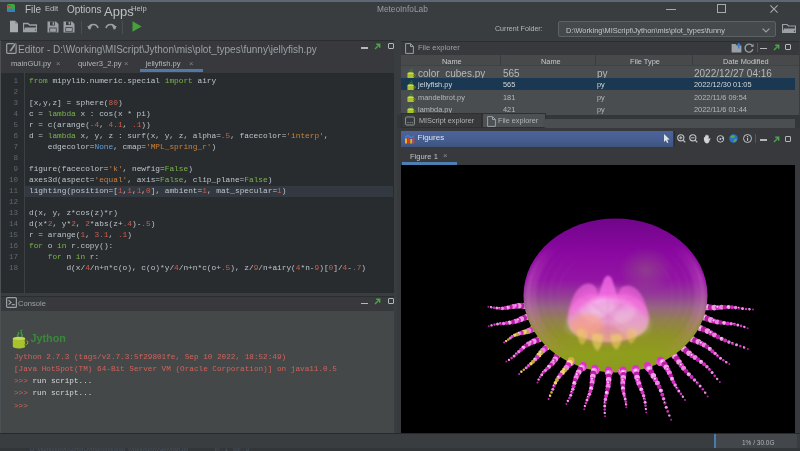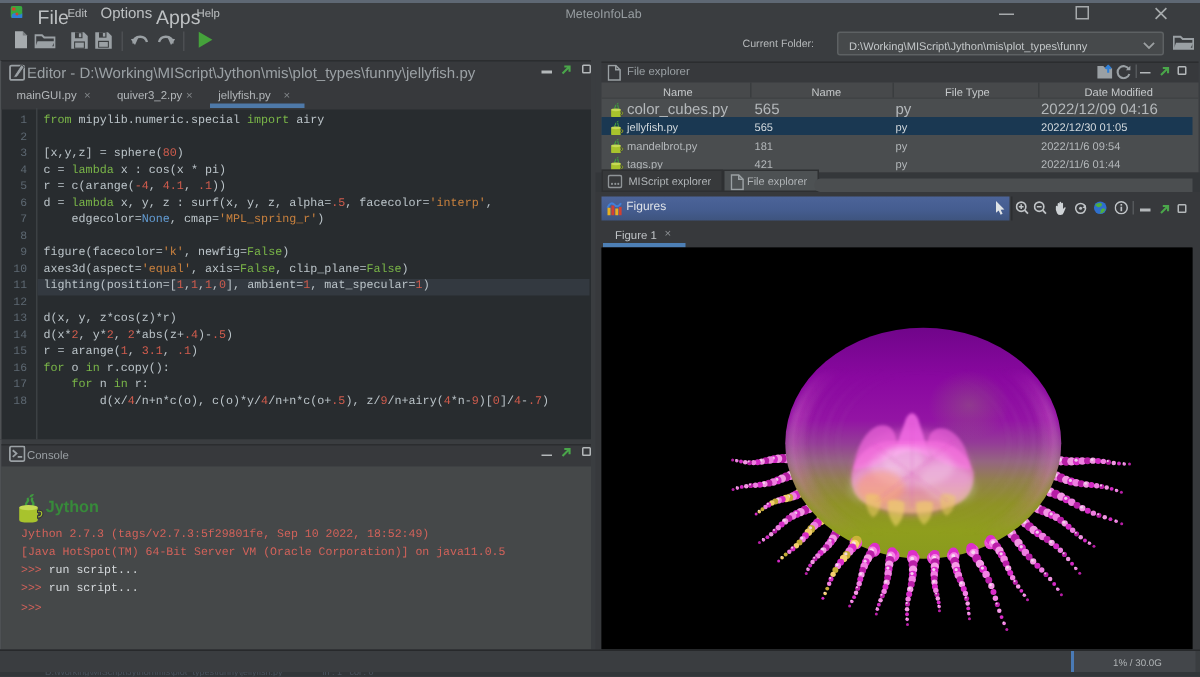--- a/index.html
+++ b/index.html
@@ -9,21 +9,21 @@
 </style></head><body>
 
 <div class="abs" style="left:0;top:0;width:800px;height:1.5px;background:#5e6874"></div>
 
 <svg width="8" height="8" viewBox="0 0 8 8" style="position:absolute;left:7px;top:4px">
     <rect width="8" height="8" rx="1.5" fill="#39a83f"></rect>
     <rect x="1" y="1" width="2.3" height="2" fill="#d04330"></rect>
     <path d="M0.8 5.8 Q2.6 3.8 4.4 5.2 Q6.4 6.6 8 4.6 L8 8 L0.8 8 Z" fill="#2f7fd6"></path>
     <circle cx="4.3" cy="5.3" r="1" fill="#d04330"></circle>
   </svg>
-<span class="t" style="left:25px;top:4px;font-size:13px;color:#bdc0c2">File</span>
+<span class="t" style="left:25px;top:4px;font-size:10px;color:#bdc0c2">File</span>
 <span class="t" style="left:45px;top:4px;font-size:7.6px;color:#bdc0c2">Edit</span>
 <span class="t" style="left:67px;top:4px;font-size:10px;color:#bdc0c2">Options</span>
 <span class="t" style="left:104px;top:4px;font-size:13px;color:#bdc0c2">Apps</span>
 <span class="t" style="left:131px;top:4px;font-size:7.6px;color:#bdc0c2">Help</span>
 <span class="t" style="left:377px;top:4px;font-size:8.3px;color:#979da1">MeteoInfoLab</span>
 <div class="abs" style="left:666px;top:8.5px;width:10px;height:1.2px;background:#a6aaac"></div>
 <div class="abs" style="left:717px;top:4px;width:8.5px;height:9px;border:1.1px solid #a6aaac"></div>
 <svg class="abs" width="10" height="10" viewBox="0 0 10 10" style="left:768.5px;top:3.5px">
     <path d="M1.4 1.4 L8.6 8.6 M8.6 1.4 L1.4 8.6" stroke="#a6aaac" stroke-width="1.1"></path>
   </svg>
@@ -171,21 +171,21 @@
         <path d="M6.2 4.6 Q4.6 3.2 6 1.8 Q7.4 0.4 6.2 -1 M9.4 4.4 Q11 3 9.8 1.6 Q8.6 0.2 9.8 -1.2" fill="none" stroke="#3f9a3f" stroke-width="1.5"></path>
         <path d="M7.6 -1.4 Q8.2 -3.8 10.6 -3.6 Q10 -1.4 7.6 -1.4 Z" fill="#3f9a3f"></path>
         <path d="M0.8 5.4 L0.8 13.6 Q0.8 15.4 7 15.4 Q13.2 15.4 13.2 13.6 L13.2 5.4 Z" fill="#a8c32d"></path>
         <ellipse cx="7" cy="5.4" rx="6.2" ry="1.7" fill="#c6da55"></ellipse>
         <path d="M13 7.2 Q16.8 6.6 16.6 9.6 Q16.4 12.4 13 12.4 L13 10.9 Q15 10.9 15.1 9.4 Q15.2 8 13 8.6 Z" fill="#a8c32d" stroke="#35383a" stroke-width="0.7"></path>
       </g>
     </svg>
     <span style="position:absolute;left:17px;top:2.2px">color_cubes.py</span>
     <span style="position:absolute;left:102px;top:2.2px">565</span>
     <span style="position:absolute;left:196px;top:2.2px">py</span>
-    <span style="position:absolute;left:293px;top:2.2px">2022/12/09 04:16</span>
+    <span style="position:absolute;left:293px;top:2.2px">2022/12/27 04:16</span>
   </div>
 <div style="position:absolute;left:401px;top:78.3px;width:394px;height:12.1px;background:#1a3852;color:#d2d8dc;font-size:7.4px">
     <svg width="11" height="11" viewBox="0 0 11 11" style="position:absolute;left:5px;top:0.5px">
       <g transform="translate(1,3.4) scale(0.52)">
         <path d="M6.2 4.6 Q4.6 3.2 6 1.8 Q7.4 0.4 6.2 -1 M9.4 4.4 Q11 3 9.8 1.6 Q8.6 0.2 9.8 -1.2" fill="none" stroke="#3f9a3f" stroke-width="1.5"></path>
         <path d="M7.6 -1.4 Q8.2 -3.8 10.6 -3.6 Q10 -1.4 7.6 -1.4 Z" fill="#3f9a3f"></path>
         <path d="M0.8 5.4 L0.8 13.6 Q0.8 15.4 7 15.4 Q13.2 15.4 13.2 13.6 L13.2 5.4 Z" fill="#a8c32d"></path>
         <ellipse cx="7" cy="5.4" rx="6.2" ry="1.7" fill="#c6da55"></ellipse>
         <path d="M13 7.2 Q16.8 6.6 16.6 9.6 Q16.4 12.4 13 12.4 L13 10.9 Q15 10.9 15.1 9.4 Q15.2 8 13 8.6 Z" fill="#a8c32d" stroke="#35383a" stroke-width="0.7"></path>
       </g>
@@ -213,21 +213,21 @@
 <div style="position:absolute;left:401px;top:102.5px;width:394px;height:12.1px;color:#b4b8bb;font-size:7.4px">
     <svg width="11" height="11" viewBox="0 0 11 11" style="position:absolute;left:5px;top:0.5px">
       <g transform="translate(1,3.4) scale(0.52)">
         <path d="M6.2 4.6 Q4.6 3.2 6 1.8 Q7.4 0.4 6.2 -1 M9.4 4.4 Q11 3 9.8 1.6 Q8.6 0.2 9.8 -1.2" fill="none" stroke="#3f9a3f" stroke-width="1.5"></path>
         <path d="M7.6 -1.4 Q8.2 -3.8 10.6 -3.6 Q10 -1.4 7.6 -1.4 Z" fill="#3f9a3f"></path>
         <path d="M0.8 5.4 L0.8 13.6 Q0.8 15.4 7 15.4 Q13.2 15.4 13.2 13.6 L13.2 5.4 Z" fill="#a8c32d"></path>
         <ellipse cx="7" cy="5.4" rx="6.2" ry="1.7" fill="#c6da55"></ellipse>
         <path d="M13 7.2 Q16.8 6.6 16.6 9.6 Q16.4 12.4 13 12.4 L13 10.9 Q15 10.9 15.1 9.4 Q15.2 8 13 8.6 Z" fill="#a8c32d" stroke="#35383a" stroke-width="0.7"></path>
       </g>
     </svg>
-    <span style="position:absolute;left:17px;top:2.2px">tags.py</span>
+    <span style="position:absolute;left:17px;top:2.2px">lambda.py</span>
     <span style="position:absolute;left:102px;top:2.2px">421</span>
     <span style="position:absolute;left:196px;top:2.2px">py</span>
     <span style="position:absolute;left:293px;top:2.2px">2022/11/6 01:44</span>
   </div>
 
 <div class="abs" style="left:397px;top:114.5px;width:403px;height:13px;background:#34373a"></div>
 <div class="abs" style="left:401px;top:112.5px;width:81px;height:15px;background:#37393b;border:1px solid #2e3032"></div>
 <div class="abs" style="left:482px;top:112.5px;width:63.5px;height:15px;background:#4d5153;border:1px solid #2e3032"></div>
 <div class="abs" style="left:543px;top:119px;width:252px;height:8.5px;background:#4b4e50;border-radius:4px 0 0 4px"></div>
 <svg width="10" height="10" viewBox="0 0 10 10" style="position:absolute;left:404.5px;top:116px">

